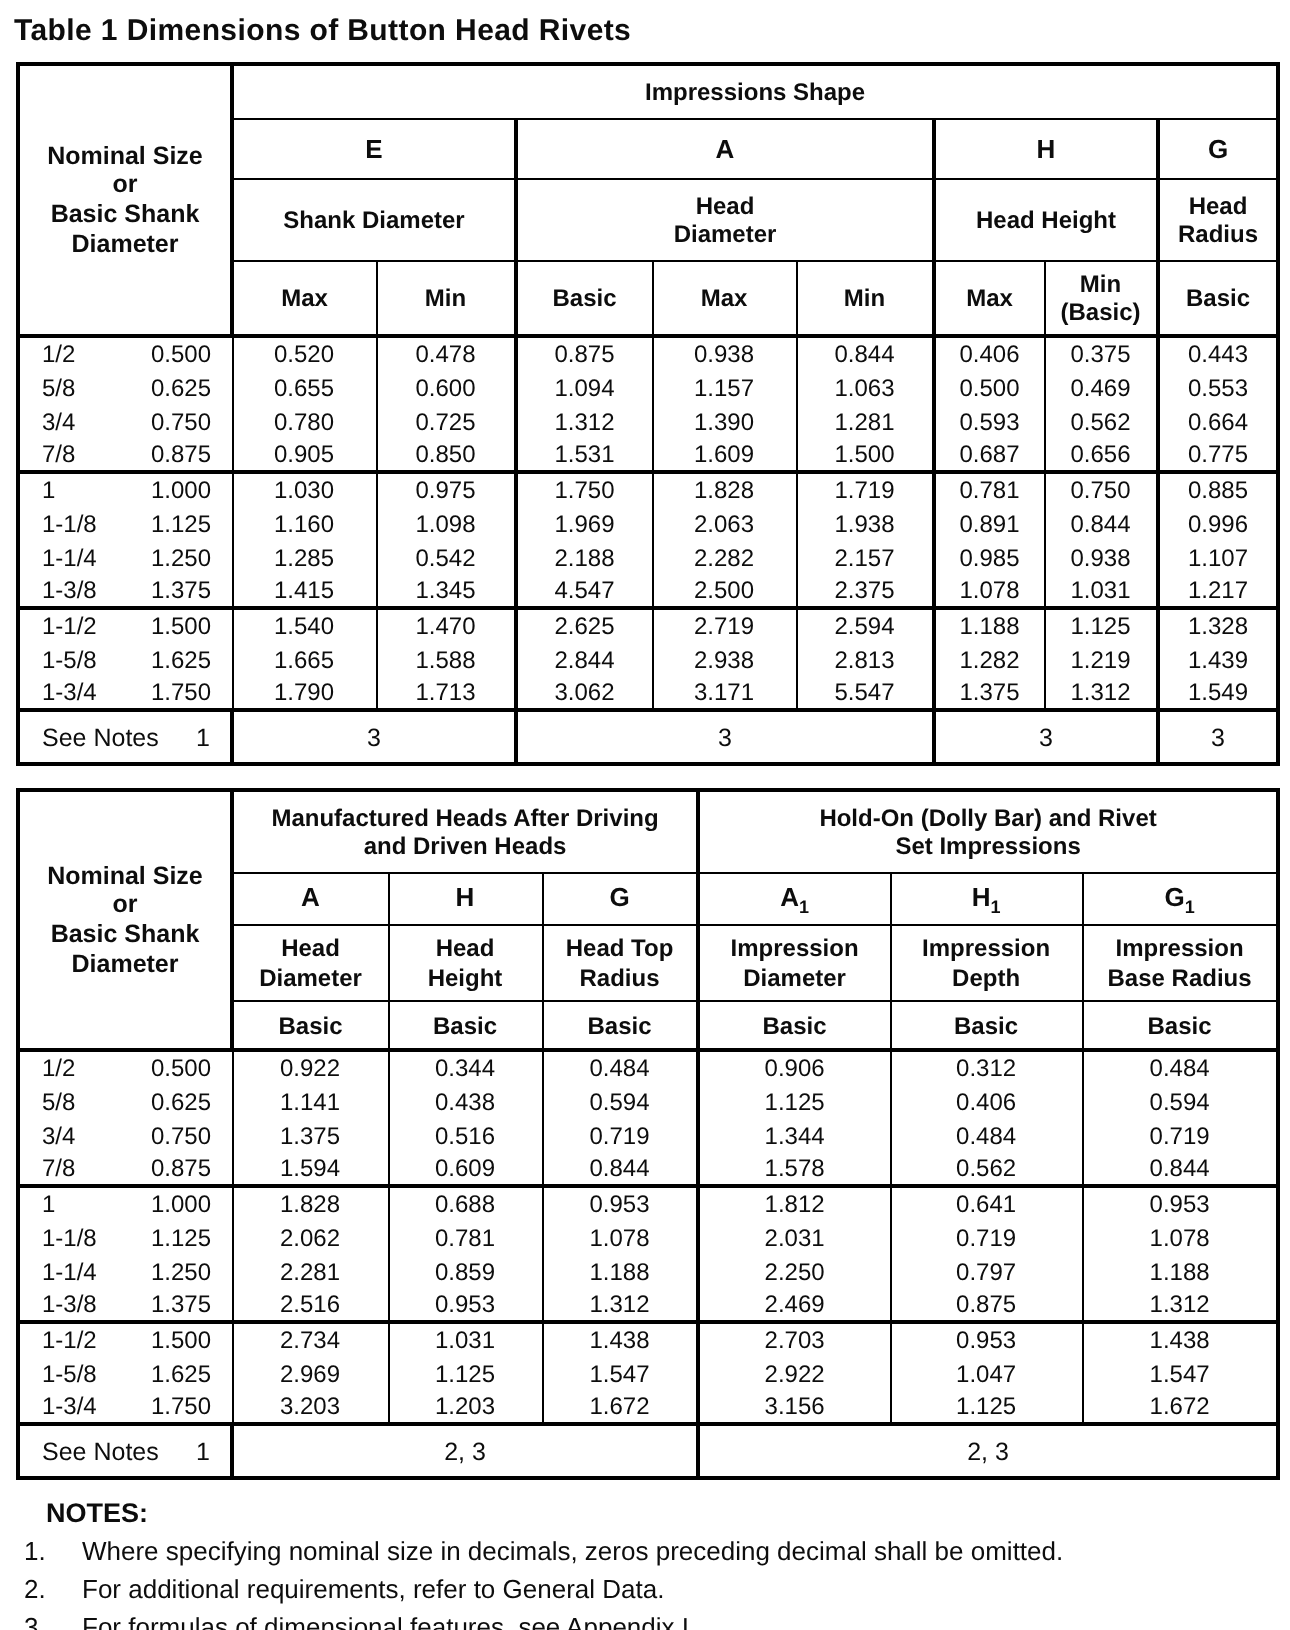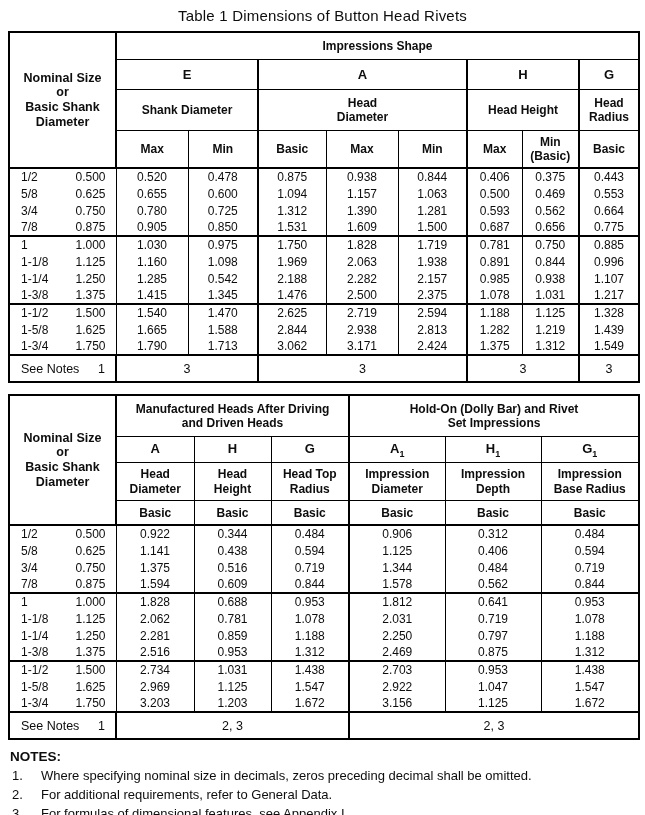--- a/index.html
+++ b/index.html
@@ -5,22 +5,21 @@
   html, body { margin: 0; padding: 0; }
   body {
     width: 645px; height: 815px;
     background: #ffffff;
     font-family: "Liberation Sans", sans-serif;
     color: #0d0d0d;
     overflow: hidden;
   }
   .page { padding: 5px 7px 0 7px; }
   .title {
-    text-align: center;
-    font-weight: normal;
+    font-weight: bold;
     font-size: 15px;
     margin: 2px 0 7px 0;
     letter-spacing: .2px;
   }
   table {
     border-collapse: collapse;
     table-layout: fixed;
     width: 630px;
     border: 2px solid #000;
     margin-left: 1px;
@@ -51,21 +50,21 @@
   .t2 .hrow2 th { height: 25px; }
   .t2 .hrow3 th { height: 37px; }
   .t2 .hrow4 th { height: 23px; }
   .size-wrap {
     display: flex;
     justify-content: space-between;
     padding: 0 10px 0 11px;
     align-items: flex-end;
   }
   .notes-wrap { margin-top: 9px; padding-left: 2px; }
-  .notes-heading { font-weight: bold; font-size: 13.5px; margin: 0 0 4px 1px; }
+  .notes-heading { font-weight: bold; font-size: 13.5px; margin: 0 0 4px 14px; }
   .note-item { display: flex; font-size: 13px; margin-bottom: 4px; }
   .note-num { width: 32px; padding-left: 3px; box-sizing: border-box; }
   .note-text { flex: 1; }
   .tablegap { height: 11px; }
 </style>
 </head>
 <body>
 
 <div class="page">
 
@@ -232,21 +231,21 @@
         </tr>
         <tr>
           <td>
             <div class="size-wrap">
               <span>1-3/8</span>
               <span>1.375</span>
             </div>
           </td>
           <td>1.415</td>
           <td>1.345</td>
-          <td class="bl2">1.476</td>
+          <td class="bl2">4.547</td>
           <td>2.500</td>
           <td>2.375</td>
           <td class="bl2">1.078</td>
           <td>1.031</td>
           <td class="bl2">1.217</td>
         </tr>
         <tr class="group-start">
           <td>
             <div class="size-wrap">
               <span>1-1/2</span>
@@ -282,21 +281,21 @@
           <td>
             <div class="size-wrap">
               <span>1-3/4</span>
               <span>1.750</span>
             </div>
           </td>
           <td>1.790</td>
           <td>1.713</td>
           <td class="bl2">3.062</td>
           <td>3.171</td>
-          <td>2.424</td>
+          <td>5.547</td>
           <td class="bl2">1.375</td>
           <td>1.312</td>
           <td class="bl2">1.549</td>
         </tr>
       </tbody>
     <tfoot>
       <tr>
         <td>
           <div class="size-wrap">
             <span>See Notes</span>

